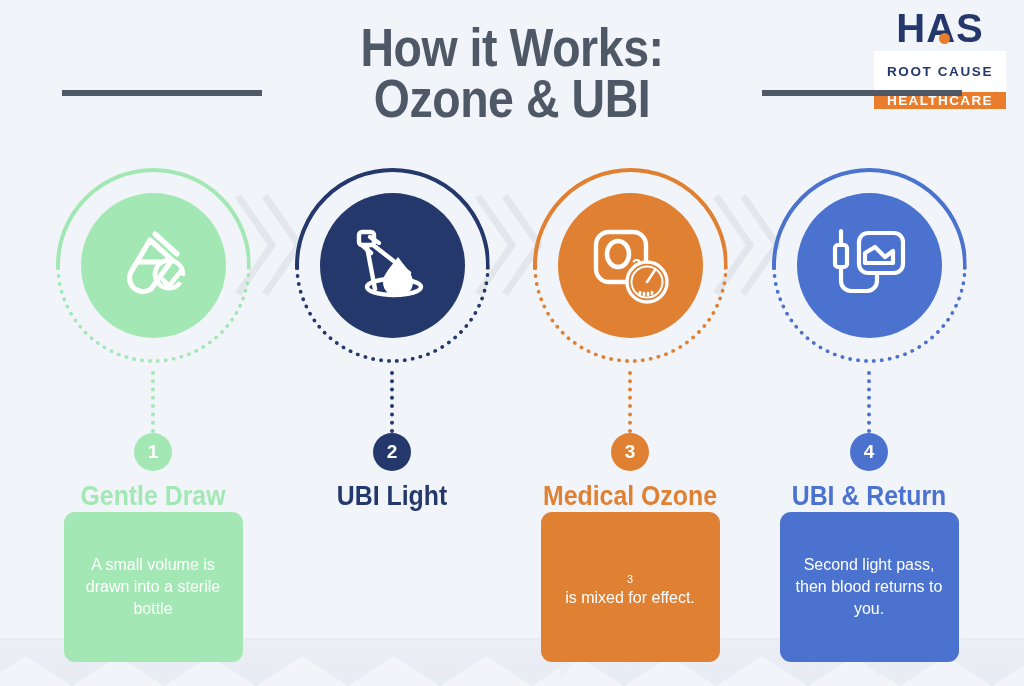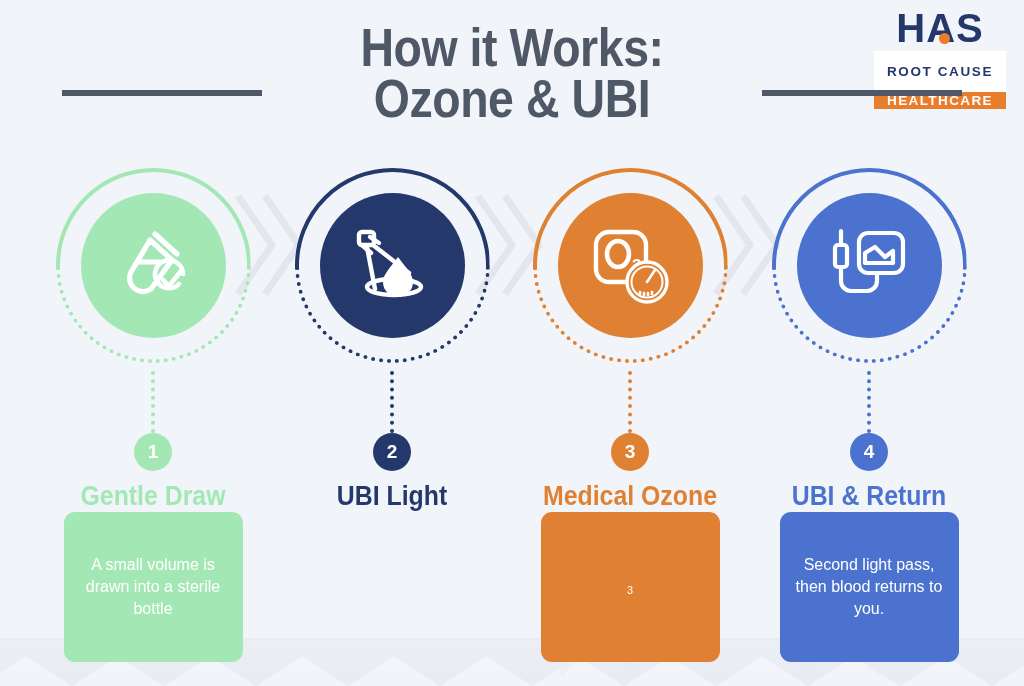--- a/index.html
+++ b/index.html
@@ -261,21 +261,21 @@
           </g>
         </svg>
       </div>
     </div>
     <div class="connector" style="border-color:#e08032;"></div>
     <div class="badge" style="background:#e08032;">
       <span>3</span>
     </div>
     <div class="step-title" style="color:#e08032;">Medical Ozone</div>
     <div class="card" style="background:#e08032;">
-      <span><sub>3</sub></span>
+      <span><sub>3</sub><span> is mixed for effect.</span></span>
     </div>
   </div>
 
   <div class="step" style="left:750px;">
     <div class="ring-wrap">
       <div class="ring-solid" style="border-color:#4a72ce;"></div>
       <div class="ring-dots" style="border-color:#4a72ce;"></div>
       <div class="ring-inner"></div>
       <div class="disc" style="background:#4a72ce;">
         <svg width="82" height="82" viewBox="0 0 82 82">

